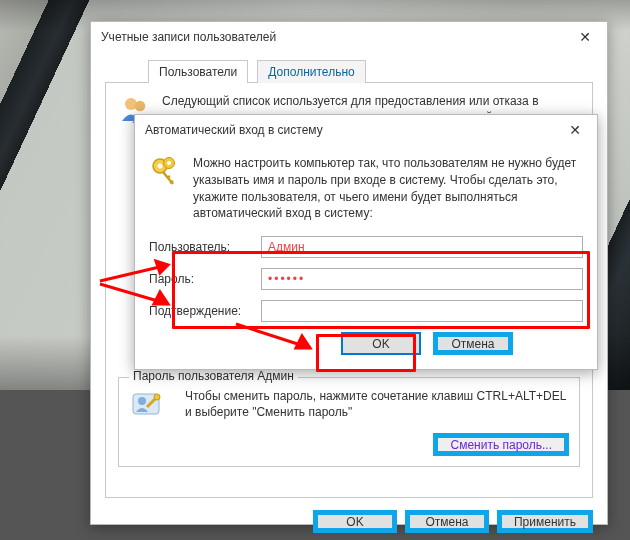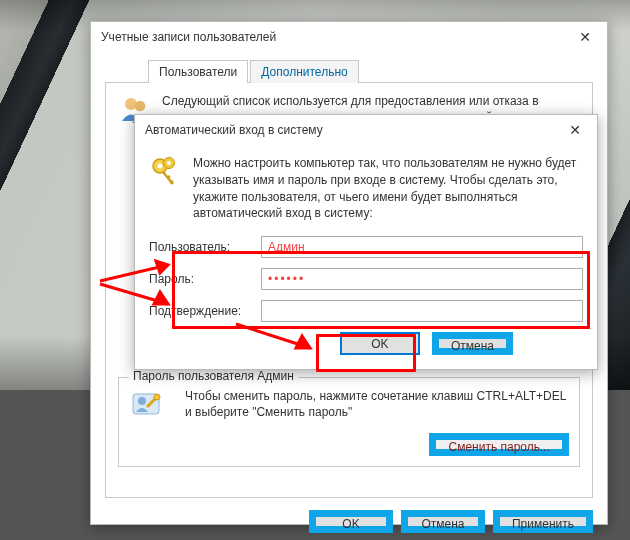--- a/index.html
+++ b/index.html
@@ -55,21 +55,21 @@
     font-size: 14px;
     color: #333;
     user-select: none;
   }
   .parent-body {
     padding: 8px 14px 14px;
     position: relative;
   }
   .tabstrip {
     display: flex;
-    gap: 2px;
+    gap: 9px;
     margin-bottom: -1px;
     position: relative;
     z-index: 2;
     padding-left: 43px;
   }
   .tab {
     border: 1px solid #c8c8c8;
     border-bottom: none;
     background: #fff;
     padding: 4px 10px;
@@ -117,28 +117,28 @@
   .group-text { flex: 1; color: #333; line-height: 1.35; }
   .btn-row {
     display: flex;
     justify-content: flex-end;
     gap: 8px;
     margin-top: 8px;
   }
   button.win-btn {
     min-width: 84px;
     height: 23px;
-    border: 7px solid #0ea5e9;
+    border: 5px solid #0ea5e9;
     background: #e1e1e1;
     color: #333;
     font: inherit;
     padding: 0 12px;
   }
   button.win-btn:disabled {
-    color: #7f1d1d;
+    color: #6d28d9;
     background: #efefef;
     text-align: right;
   }
   button.win-btn.default {
     border: 1px solid #0078d7;
     outline: 1px solid #0078d7;
     outline-offset: -2px;
     background: #e1e1e1;
   }
 

